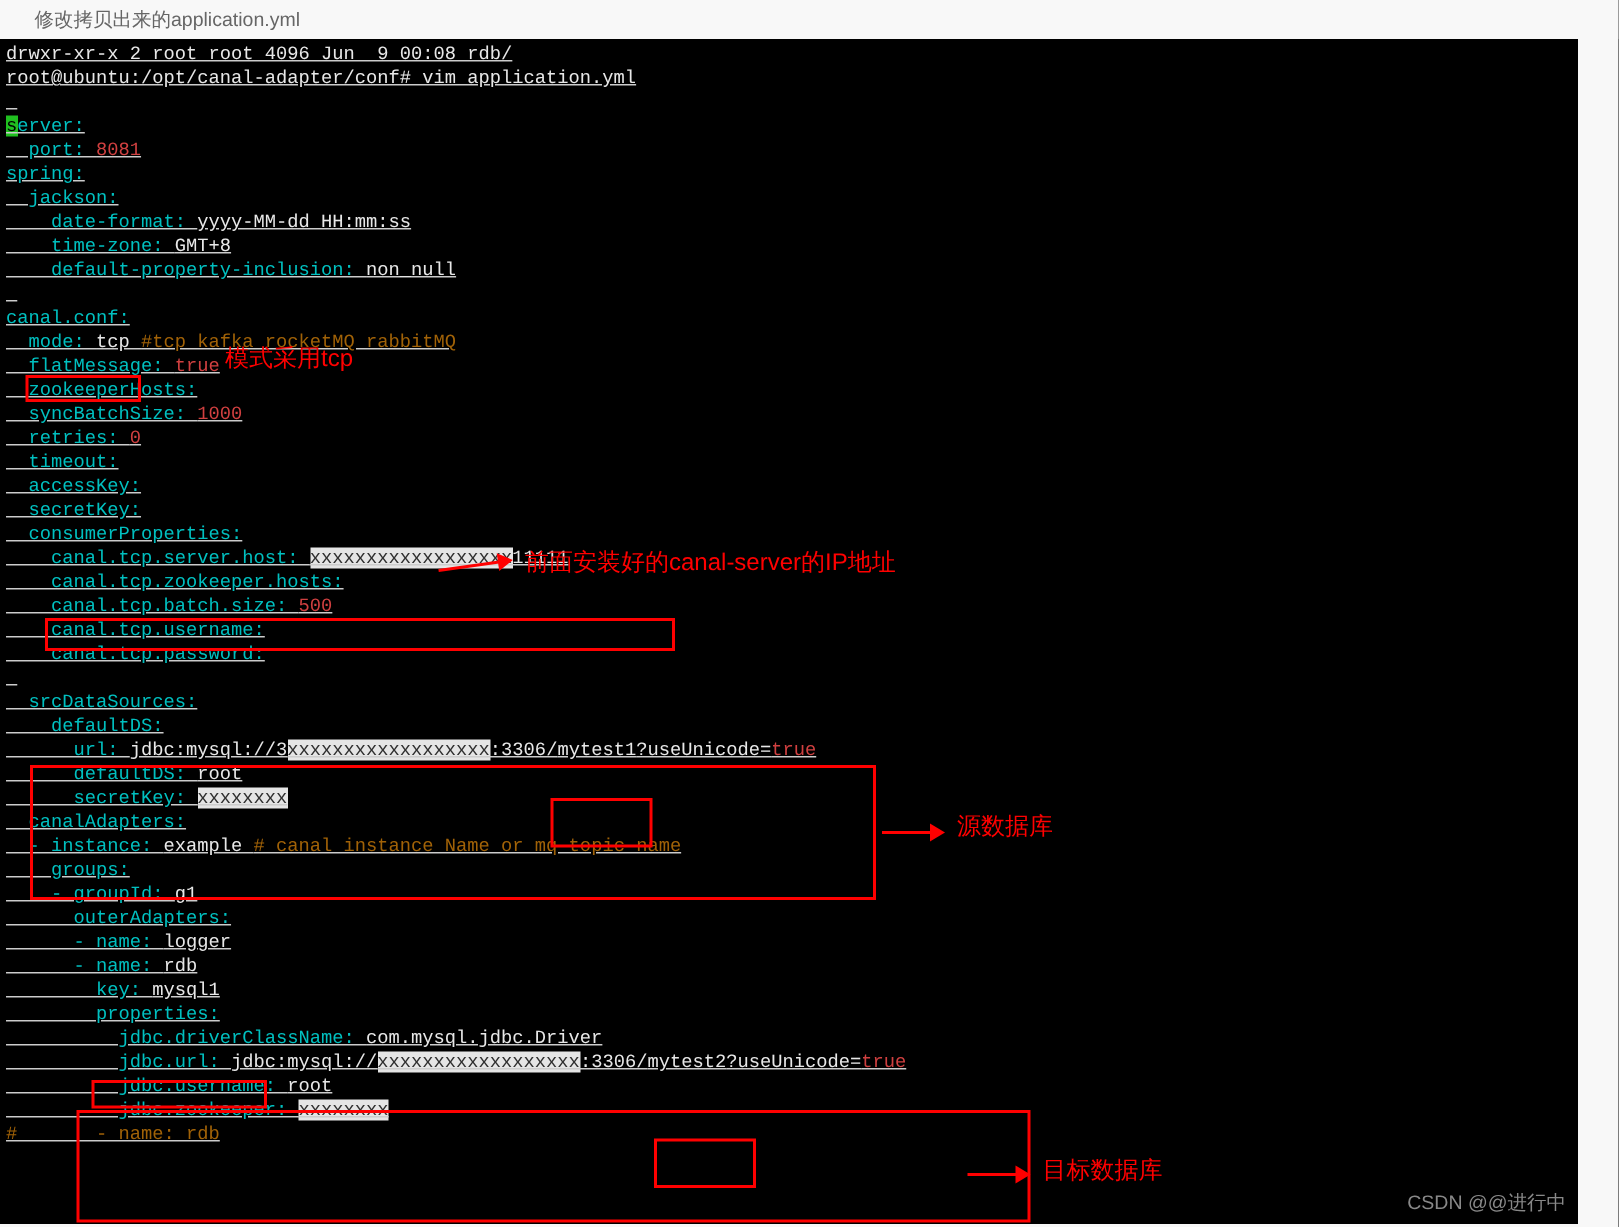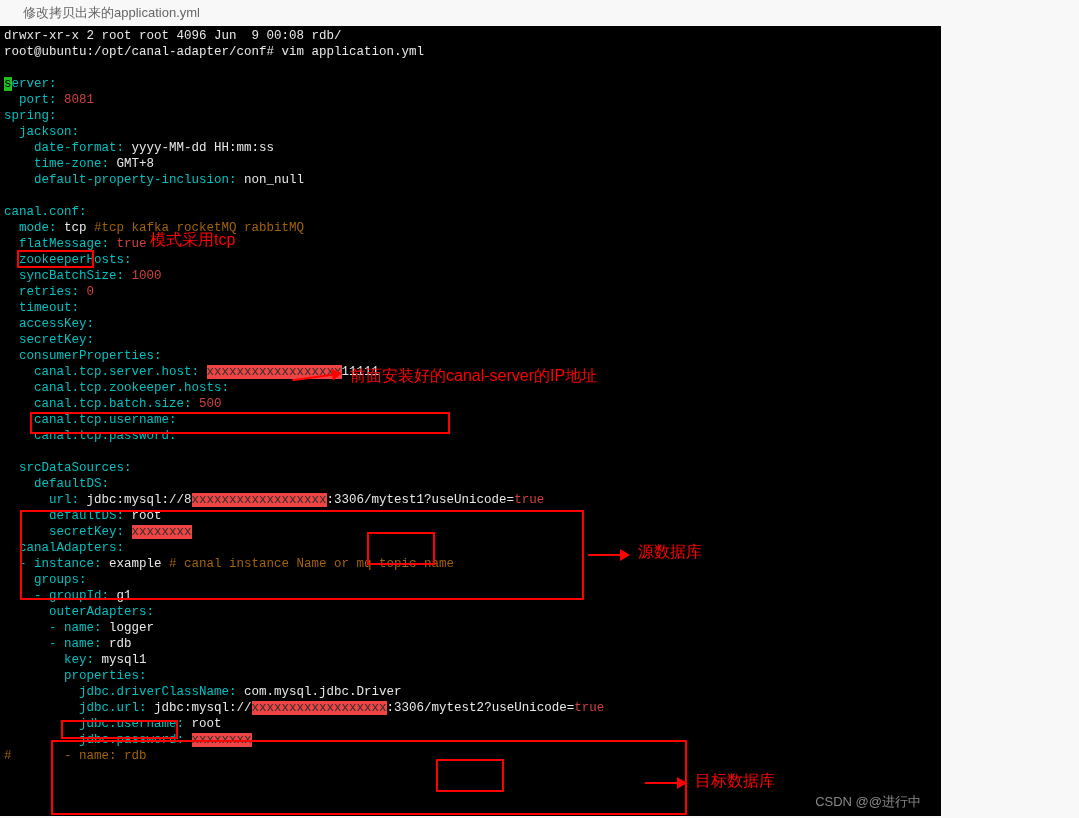--- a/index.html
+++ b/index.html
@@ -9,37 +9,38 @@
       width: 1079px;
     }
     .page-title {
       font-size: 13px;
       color: #666;
       padding: 4px 23px;
       background: #f8f8f8;
     }
     .terminal {
       background: #000;
-      width: 941px;
+      width: 1052px;
       height: 790px;
       padding: 2px 4px;
       position: relative;
       font-family: "Courier New", monospace;
       font-size: 12.5px;
       line-height: 16px;
       color: #ccc;
       overflow: hidden;
+      text-decoration: underline;
     }
     .line { white-space: pre; min-height: 16px; }
     .cyan { color: #00c0c0; }
     .white { color: #e8e8e8; }
     .red { color: #d04040; }
     .blue { color: #a16207; }
     .green-hl { background: #20c020; color: #000; }
-    .gray-hl { background: #ef4444; color: #303030; }
+    .gray-hl { background: #e5e5e5; color: #303030; }
     
     
     .anno-box {
       position: absolute;
       border: 2px solid #ff0000;
       pointer-events: none;
     }
     .anno-text {
       position: absolute;
       color: #ff0000;
@@ -63,21 +64,21 @@
       position: absolute;
       right: -2px;
       top: -5px;
       border-left: 10px solid #ff0000;
       border-top: 6px solid transparent;
       border-bottom: 6px solid transparent;
     }
     .watermark {
       position: absolute;
       bottom: 6px;
-      right: 20px;
+      right: 8px;
       color: #888;
       font-size: 13px;
       font-family: "Microsoft YaHei", sans-serif;
     }
   </style>
 </head>
 <body>
 
 <div class="page-title">修改拷贝出来的application.yml</div>
 
@@ -107,36 +108,36 @@
   <div class="line"><span class="cyan">  consumerProperties:</span></div>
   <div class="line"><span class="cyan">    canal.tcp.server.host: </span><span class="gray-hl">xxxxxxxxxxxxxxxxxx</span><span class="white">11111</span></div>
   <div class="line"><span class="cyan">    canal.tcp.zookeeper.hosts:</span></div>
   <div class="line"><span class="cyan">    canal.tcp.batch.size: </span><span class="red">500</span></div>
   <div class="line"><span class="cyan">    canal.tcp.username:</span></div>
   <div class="line"><span class="cyan">    canal.tcp.password:</span></div>
   <div class="line"> </div>
 
   <div class="line"><span class="cyan">  srcDataSources:</span></div>
   <div class="line"><span class="cyan">    defaultDS:</span></div>
-  <div class="line"><span class="cyan">      url: </span><span class="white">jdbc:mysql://8</span><span class="gray-hl">xxxxxxxxxxxxxxxxxx</span><span class="white">:3306/</span><span class="white">mytest1</span><span class="white">?useUnicode=</span><span class="red">true</span></div>
+  <div class="line"><span class="cyan">      url: </span><span class="white">jdbc:mysql://3</span><span class="gray-hl">xxxxxxxxxxxxxxxxxx</span><span class="white">:3306/</span><span class="white">mytest1</span><span class="white">?useUnicode=</span><span class="red">true</span></div>
   <div class="line"><span class="cyan">      defaultDS: </span><span class="white">root</span></div>
   <div class="line"><span class="cyan">      secretKey: </span><span class="gray-hl">xxxxxxxx</span></div>
   <div class="line"><span class="cyan">  canalAdapters:</span></div>
   <div class="line"><span class="cyan">  - instance: </span><span class="white">example </span><span class="blue"># canal instance Name or mq topic name</span></div>
   <div class="line"><span class="cyan">    groups:</span></div>
   <div class="line"><span class="cyan">    - groupId: </span><span class="white">g1</span></div>
   <div class="line"><span class="cyan">      outerAdapters:</span></div>
   <div class="line"><span class="cyan">      - name: </span><span class="white">logger</span></div>
   <div class="line"><span class="cyan">      - name: </span><span class="white">rdb</span></div>
   <div class="line"><span class="cyan">        key: </span><span class="white">mysql1</span></div>
   <div class="line"><span class="cyan">        properties:</span></div>
   <div class="line"><span class="cyan">          jdbc.driverClassName: </span><span class="white">com.mysql.jdbc.Driver</span></div>
   <div class="line"><span class="cyan">          jdbc.url: </span><span class="white">jdbc:mysql://</span><span class="gray-hl">xxxxxxxxxxxxxxxxxx</span><span class="white">:3306/</span><span class="white">mytest2</span><span class="white">?useUnicode=</span><span class="red">true</span></div>
   <div class="line"><span class="cyan">          jdbc.username: </span><span class="white">root</span></div>
-  <div class="line"><span class="cyan">          jdbc.password: </span><span class="gray-hl">xxxxxxxx</span></div>
+  <div class="line"><span class="cyan">          jdbc.zookeeper: </span><span class="gray-hl">xxxxxxxx</span></div>
   <div class="line"><span class="blue">#       - name: rdb</span></div>
 
   <div class="anno-box" style="left:17px; top:224px; width:77px; height:18px;"></div>
   <div class="anno-text" style="left:150px; top:206px;">模式采用tcp</div>
 
   <div class="line-arrow" style="left:292px; top:350px; width:48px; transform: rotate(-8deg);"></div>
   <div class="anno-text" style="left:350px; top:342px;">前面安装好的canal-server的IP地址</div>
   <div class="anno-box" style="left:30px; top:386px; width:420px; height:22px;"></div>
 
   <div class="anno-box" style="left:20px; top:484px; width:564px; height:90px;"></div>

